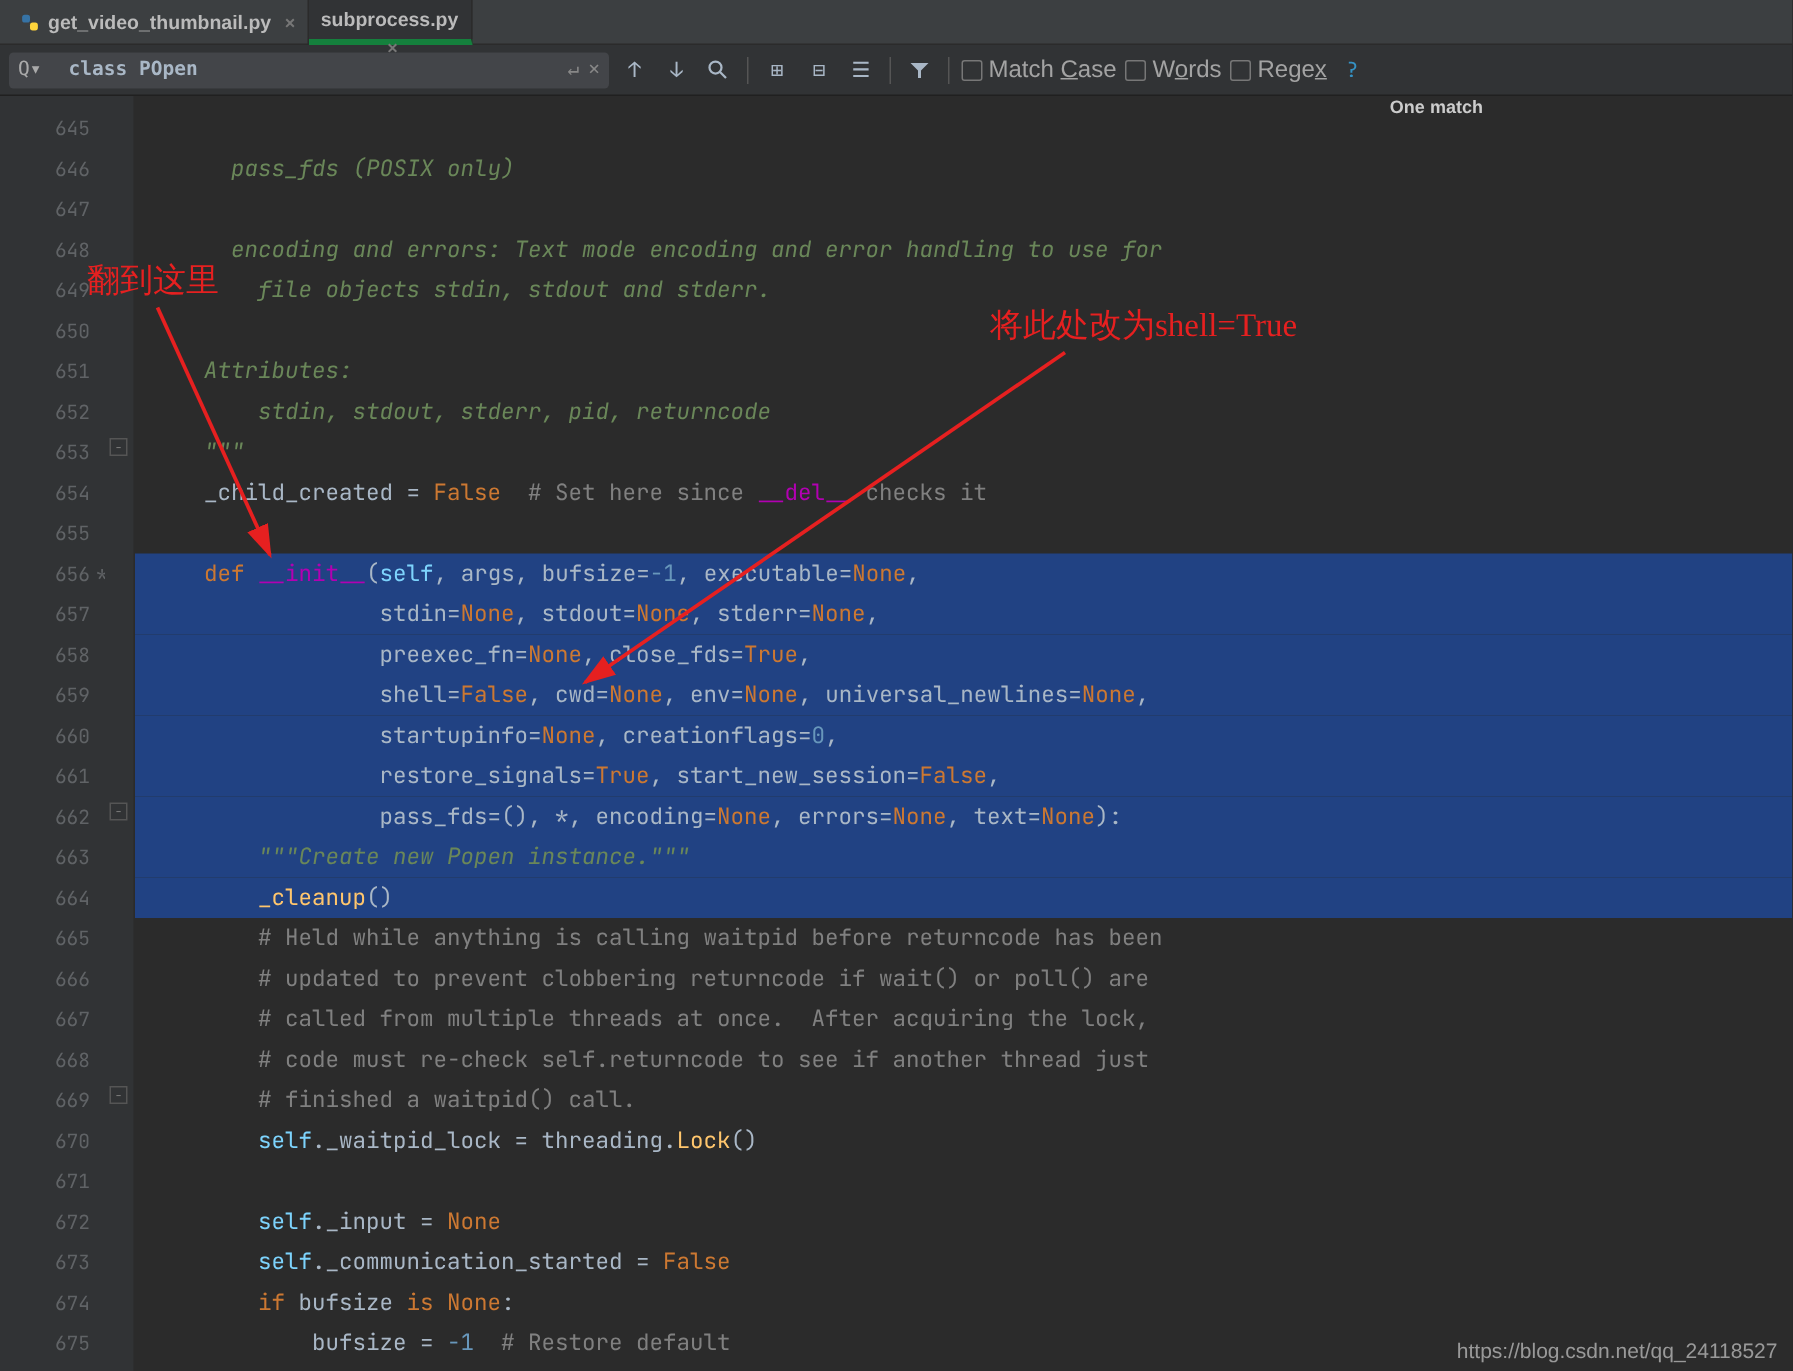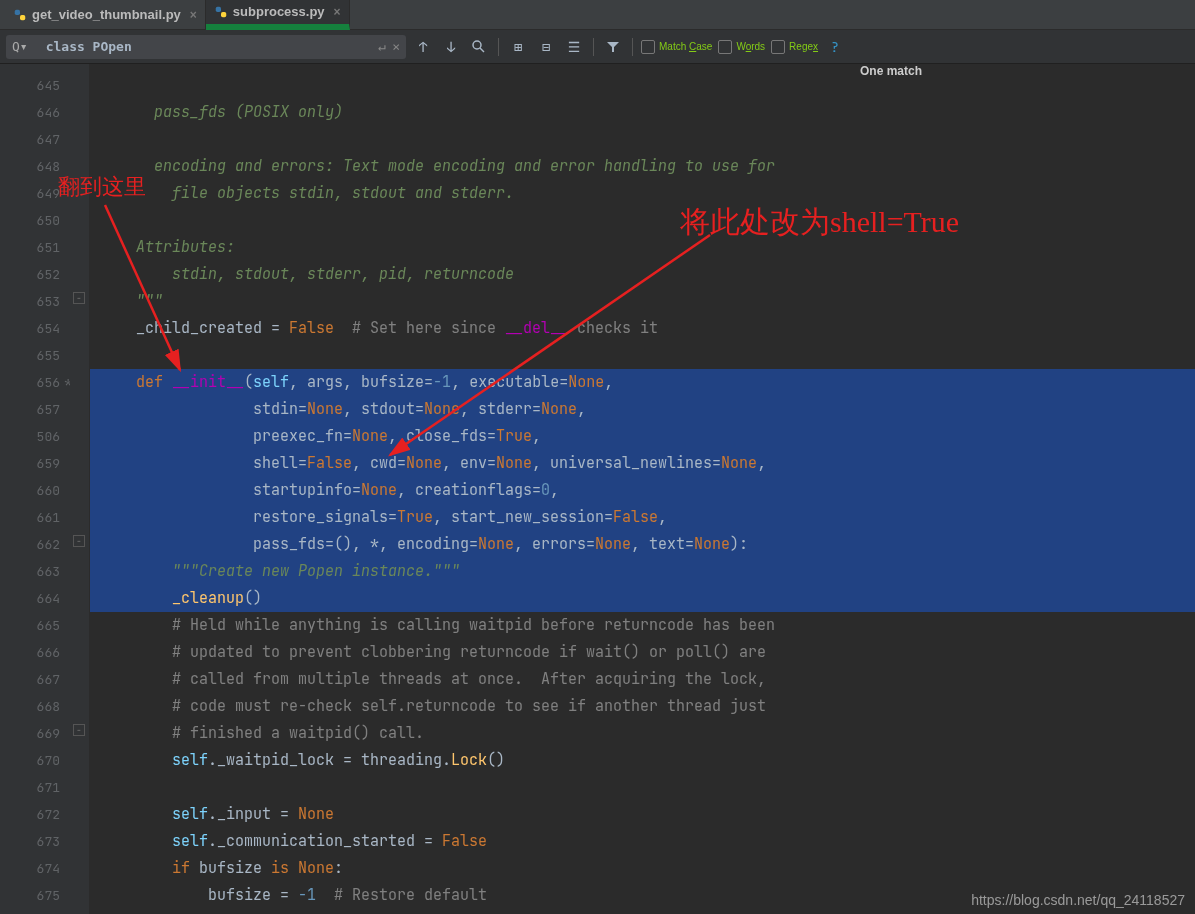--- a/index.html
+++ b/index.html
@@ -1,49 +1,49 @@
 <!DOCTYPE html>
 <html><head>
 <meta charset="utf-8">
 <style>
   * { margin:0; padding:0; box-sizing:border-box; }
   body { width:1195px; height:914px; background:#2b2b2b; font-family:"JetBrains Mono","Consolas",monospace; font-size:14px; color:#a9b7c6; overflow:hidden; position:relative; }
   .tabs { height:30px; background:#3c3f41; display:flex; align-items:center; border-bottom:1px solid #2b2b2b; padding-left:5px;font-weight:bold;}
   .tab { display:flex; align-items:center; padding:0 8px; height:30px; color:#bbbbbb; font-size:13px; font-family:"Segoe UI",sans-serif; gap:5px; border-right:1px solid #2b2b2b;}
-  .tab.active { border-bottom:6px solid #15803d; background:#313335;}
+  .tab.active { border-bottom:4px solid #15803d; background:#313335;flex-direction:column;}
   .py-icon { width:14px; height:14px; display:inline-block; }
   .tab .close { color:#777; font-size:12px; margin-left:4px;}
   .toolbar { height:34px; background:#313335; display:flex; align-items:center; padding:0 6px; gap:6px; border-bottom:1px solid #202020;}
   .search { display:flex; align-items:center; width:400px; height:24px; background:#434549; border-radius:3px; padding:0 6px; color:#a9b7c6; font-family:monospace; font-size:13px; justify-content:space-between;}
   .search .magnify { color:#aaa; font-size:13px;}
   .search .text { flex:1; margin-left:18px; font-family:"SimSun","Consolas",monospace;font-weight:bold;}
   .search .controls { display:flex; gap:6px; color:#888;}
   .toolbar .iconbtn { width:22px; height:22px; display:flex; align-items:center; justify-content:center; color:#a9b7c6; cursor:pointer; }
   .toolbar .sep { width:1px; height:18px; background:#555; margin:0 2px;}
-  .check { display:flex; align-items:center; gap:4px; font-size:10px; font-family:"Segoe UI",sans-serif; color:#84cc16;}
+  .check { display:flex; align-items:center; gap:4px; font-size:16px; font-family:"Segoe UI",sans-serif; color:#a3a3a3;}
   .check .box { width:14px; height:14px; border:1px solid #777; border-radius:2px;}
   .check u { text-decoration:underline;}
   .match-count { font-size:12px; color:#ccc; font-family:"Segoe UI",sans-serif; font-weight:bold; margin-left:8px;margin-top:48px;}
   .editor { display:flex; height:calc(914px - 64px);}
   .gutter { width:70px; background:#313335; text-align:right; padding-right:10px; padding-top:8px; color:#606366; font-size:13px; line-height:27px; flex-shrink:0;}
   .gutter .mod { position:relative;}
   .gutter .mod::after { content:"*"; position:absolute; right:-12px; color:#606366;}
   .fold { width:20px; background:#313335; border-right:1px solid #2b2b2b; flex-shrink:0; position:relative;}
   .code { flex:1; padding-top:8px; line-height:27px; white-space:pre; font-size:15px; overflow:hidden; position:relative;}
   .codeline { padding-left:10px; height:27px;}
   .sel { background:#214283; }
   .kw { color:#cc7832; }
   .self { color:#7dd3fc; }
   .num { color:#6897bb; }
   .docstr { color:#6a8759; font-style:italic;}
   .comment { color:#808080;}
   .func { color:#ffc66d; }
   .dunder { color:#b200b2;}
   .annotation1 { position:absolute; top:172px; left:58px; font-family:"Microsoft YaHei","SimSun"; font-size:22px; color:#e62020; pointer-events:none;}
-  .annotation2 { position:absolute; top:202px; left:680px; font-family:"Microsoft YaHei","SimSun"; font-size:30px; color:#e62020; pointer-events:none;}
+  .annotation2 { position:absolute; top:202px; left:660px; font-family:"Microsoft YaHei","SimSun"; font-size:22px; color:#e62020; pointer-events:none;}
   svg.arrow { position:absolute; pointer-events:none; }
   .watermark { position:absolute; bottom:6px; right:10px; color:#d0d0d0aa; font-size:14px; font-family:"Segoe UI",sans-serif;}
   .foldmark { position:absolute; left:3px; width:12px; height:12px; border:1px solid #555; background:#313335; color:#777; font-size:9px; text-align:center; line-height:10px;}
 </style>
 </head>
 <body>
 
 <div class="tabs">
   <div class="tab">
     <svg class="py-icon" viewBox="0 0 16 16">
@@ -115,21 +115,21 @@
       <div>648</div>
       <div>649</div>
       <div>650</div>
       <div>651</div>
       <div>652</div>
       <div>653</div>
       <div>654</div>
       <div>655</div>
       <div class="mod">656</div>
       <div>657</div>
-      <div>506</div>
+      <div>658</div>
       <div>659</div>
       <div>660</div>
       <div>661</div>
       <div>662</div>
       <div>663</div>
       <div>664</div>
       <div>665</div>
       <div>666</div>
       <div>667</div>
       <div>668</div>

